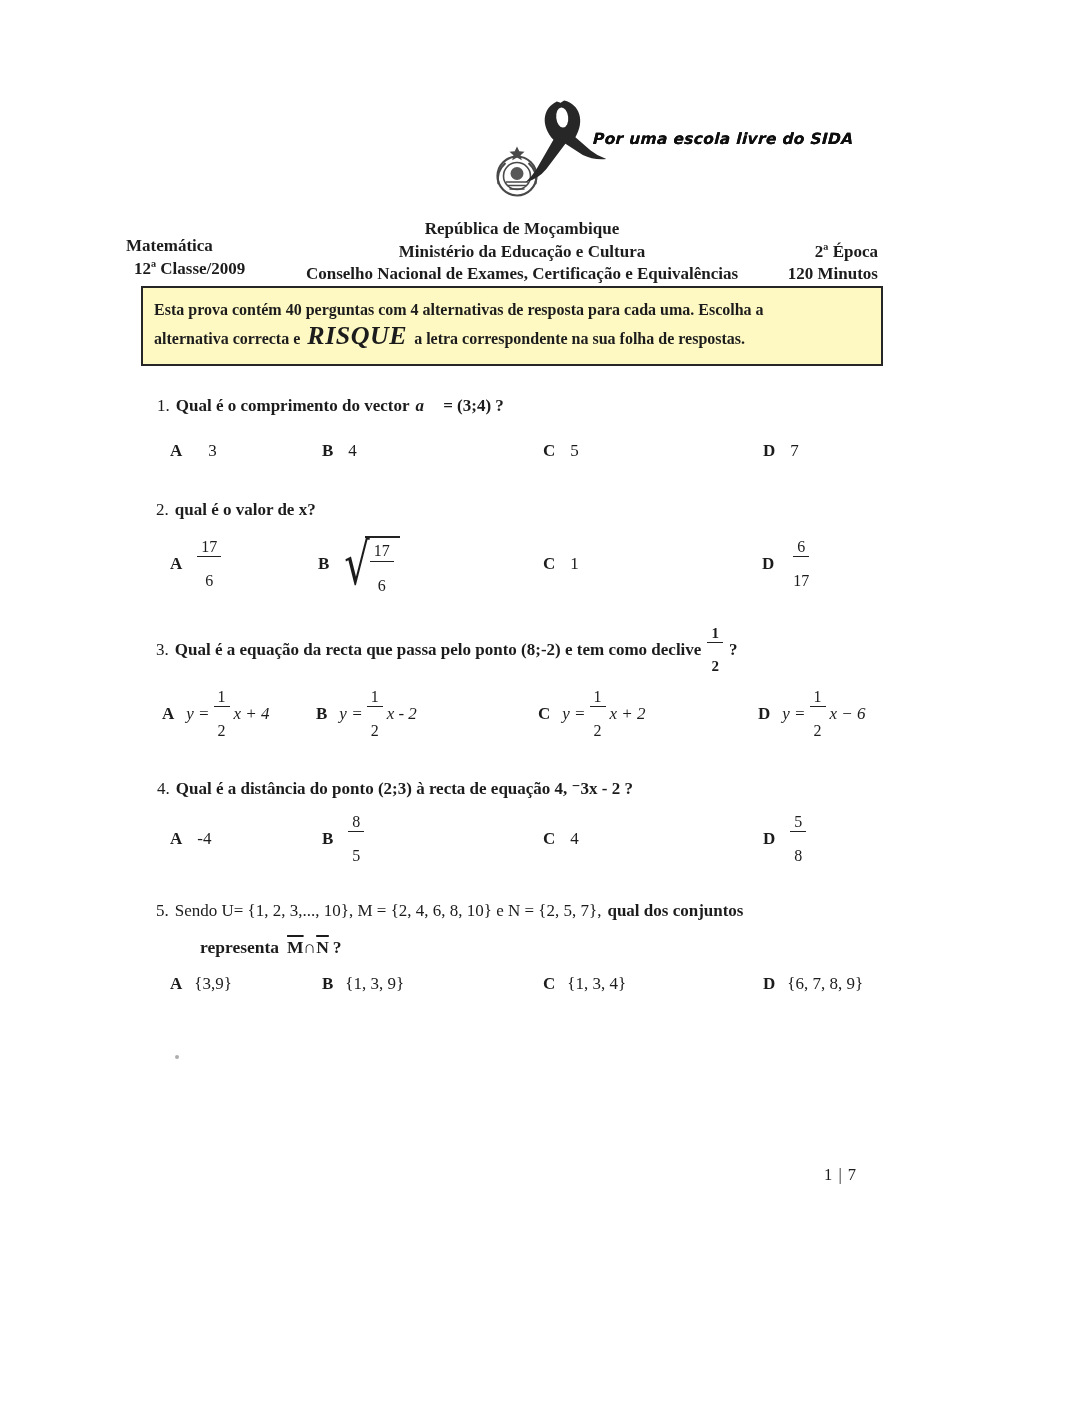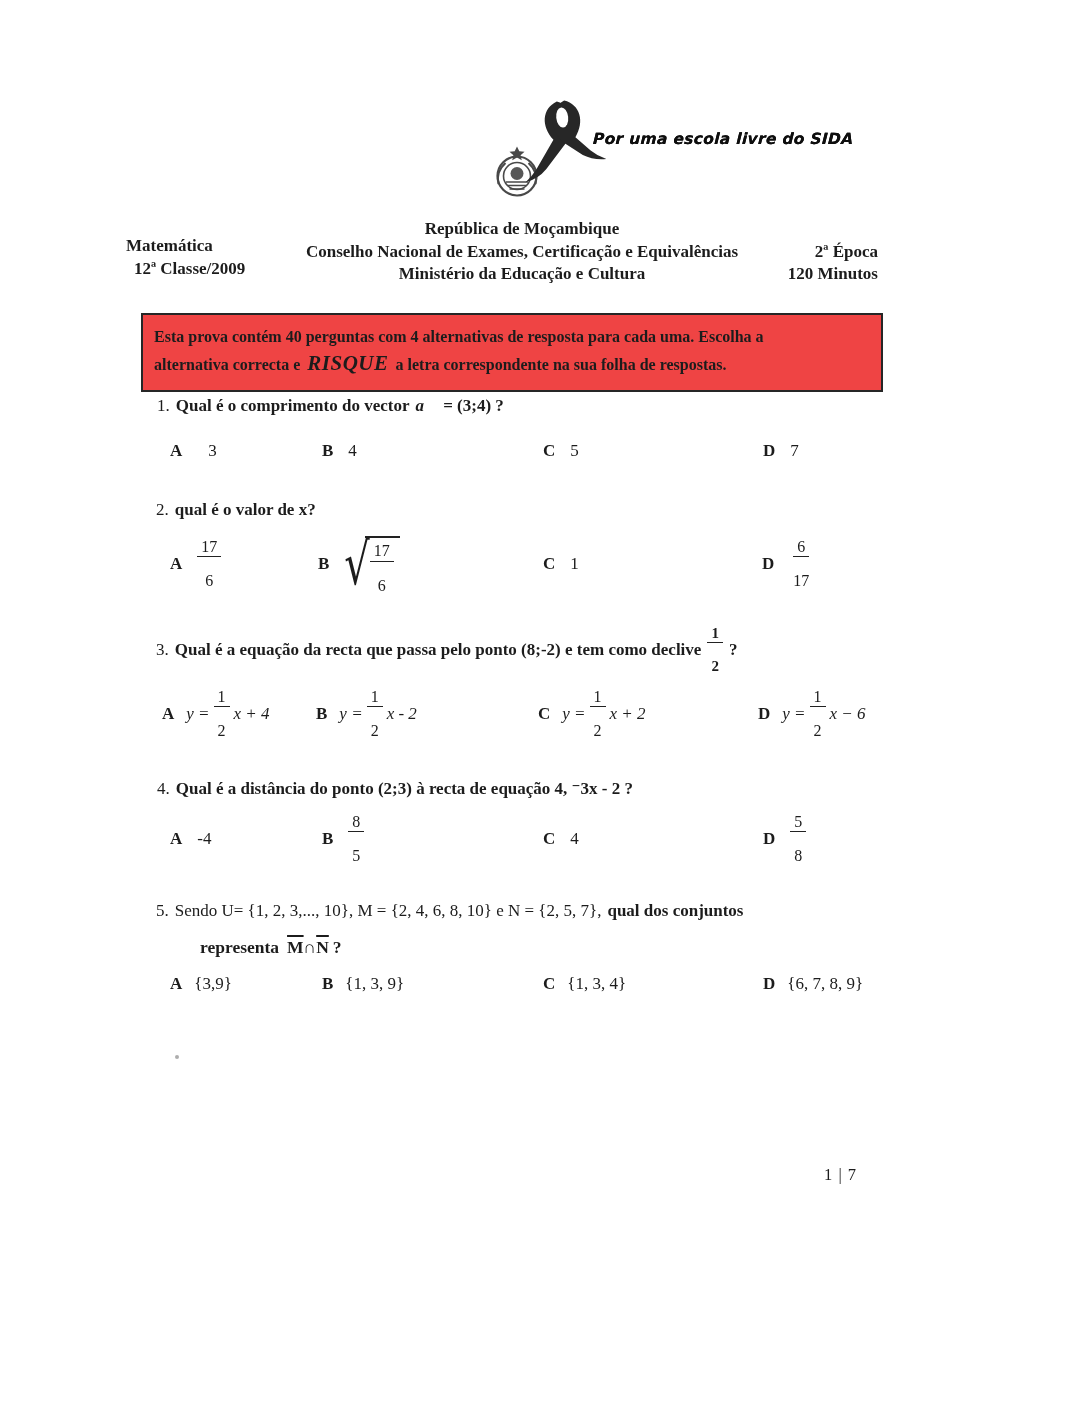--- a/index.html
+++ b/index.html
@@ -24,25 +24,25 @@
 
   
   .hdr{font-weight:bold;font-size:17px;line-height:22.5px;white-space:nowrap;}
   .hdr-center{left:150px;top:218px;width:744px;text-align:center;}
   .hdr-left{left:126px;top:235px;}
   .hdr-left .l2{padding-left:8px;}
   .hdr-right{right:210px;top:240.5px;text-align:right;}
 
   
   .box{
-    left:141px;top:313px;width:716px;border:2.5px solid #262626;
-    padding:9px 11px 12px 11px;background:#ef4444;
+    left:141px;top:286px;width:716px;border:2.5px solid #262626;
+    padding:9px 11px 12px 11px;background:#fef9c3;
   }
   .box-line{font-weight:bold;font-size:16px;line-height:26px;white-space:nowrap;}
-  .risque{font-style:italic;font-size:21px;letter-spacing:.5px;padding:0 3px;}
+  .risque{font-style:italic;font-size:26px;letter-spacing:.5px;padding:0 3px;}
 
   
   .qline{display:flex;align-items:baseline;column-gap:6px;font-size:17px;white-space:nowrap;}
   .qline.center{align-items:center;}
   .qnum{font-weight:normal;}
   .qb{font-weight:bold;text-align:right;}
   .row{left:0;width:1088px;}
   .opt{position:absolute;top:0;height:100%;display:flex;align-items:center;column-gap:15px;font-size:17px;}
   .ol{font-weight:bold;}
   .ov{font-weight:normal;}
@@ -91,22 +91,22 @@
     <circle cx="28" cy="32" r="19.5" fill="none" stroke="#2a2a2a" stroke-width="2.2"></circle>
     <circle cx="28" cy="32" r="13.5" fill="none" stroke="#2a2a2a" stroke-width="1.6"></circle>
     <circle cx="28" cy="29.5" r="6.5" fill="#3a3a3a"></circle>
     <path d="M17 38 h22 M18.5 41.5 h19 M20.5 45 h15" stroke="#2a2a2a" stroke-width="1.6" fill="none"></path>
     <path d="M9.5 40 q-3 -12 7 -21" fill="none" stroke="#2a2a2a" stroke-width="2"></path>
     <path d="M46.5 40 q3 -12 -7 -21" fill="none" stroke="#2a2a2a" stroke-width="2"></path>
   </svg>
 
   <div class="abs hdr hdr-center">
     <div>República de Moçambique</div>
+    <div>Ministério da Educação e Cultura</div>
     <div>Conselho Nacional de Exames, Certificação e Equivalências</div>
-    <div>Ministério da Educação e Cultura</div>
   </div>
   <div class="abs hdr hdr-left">
     <div>Matemática</div>
     <div class="l2">12ª Classe/2009</div>
   </div>
   <div class="abs hdr hdr-right">
     <div>2ª Época</div>
     <div>120 Minutos</div>
   </div>
 

